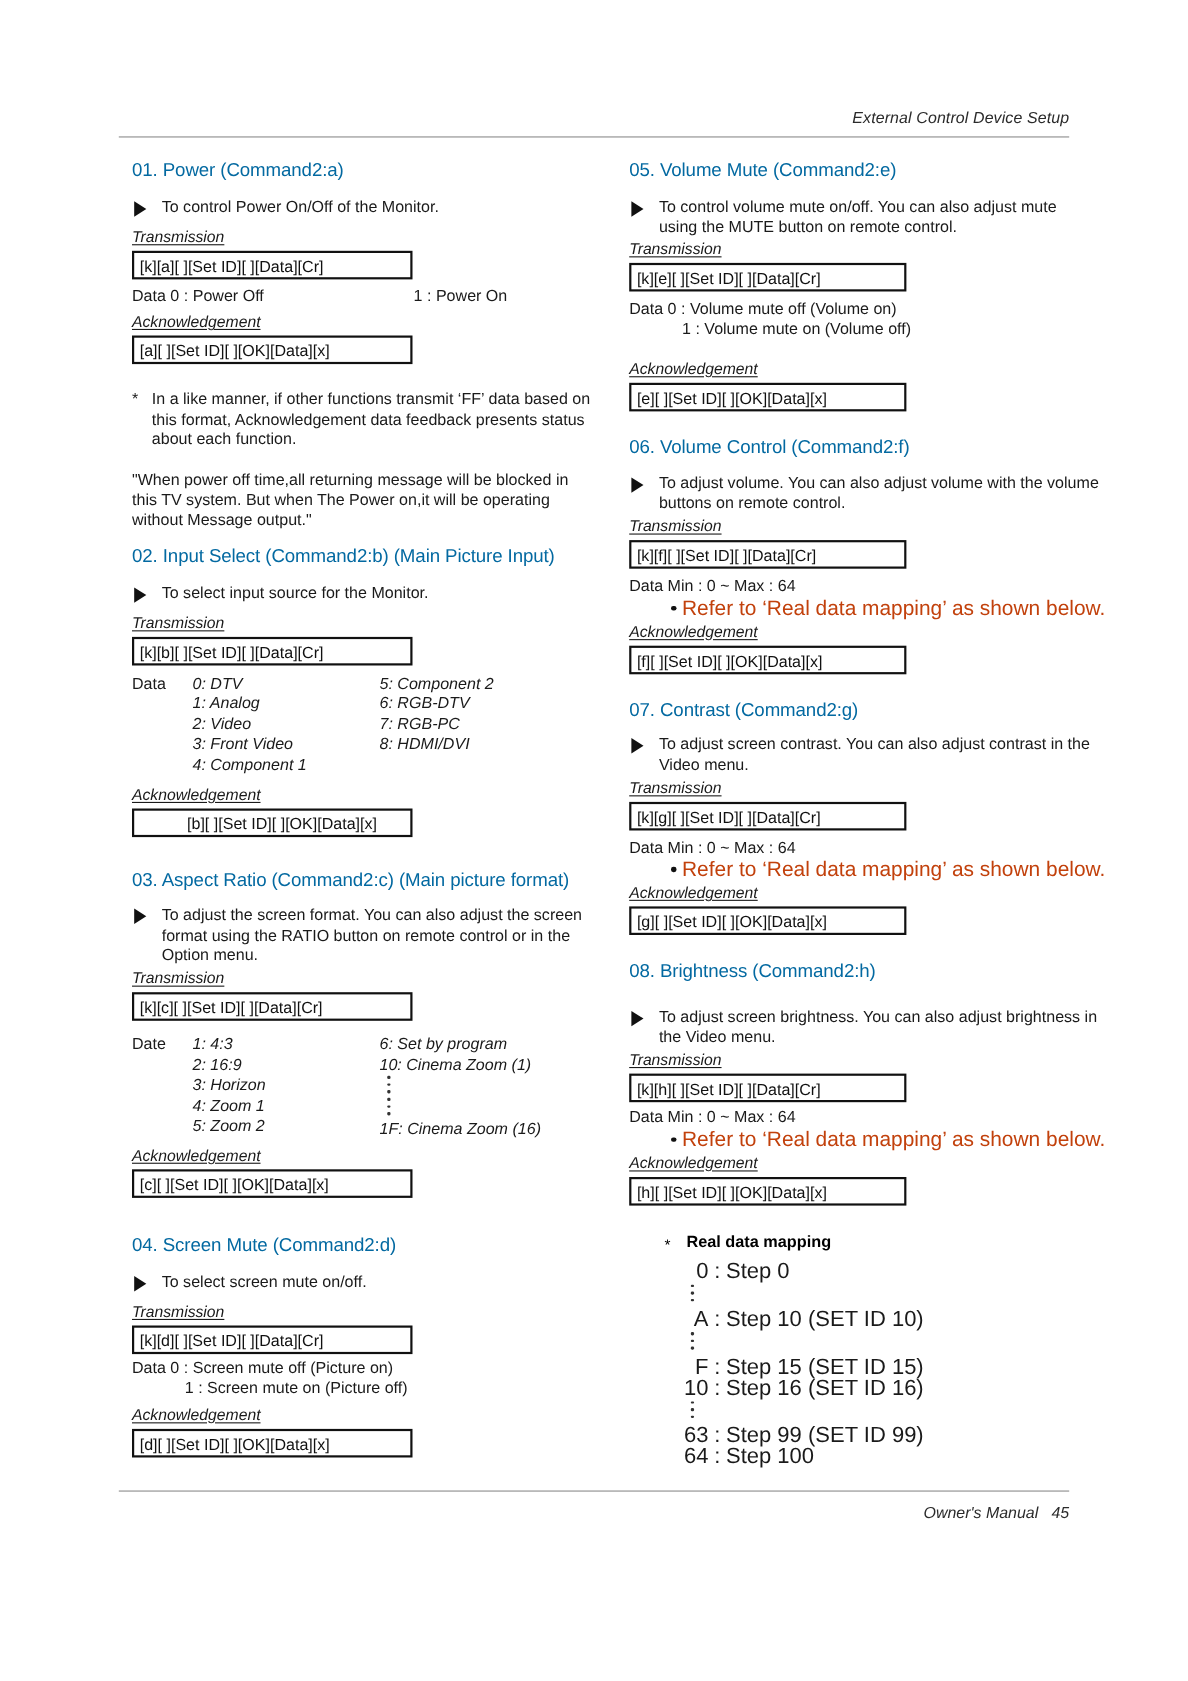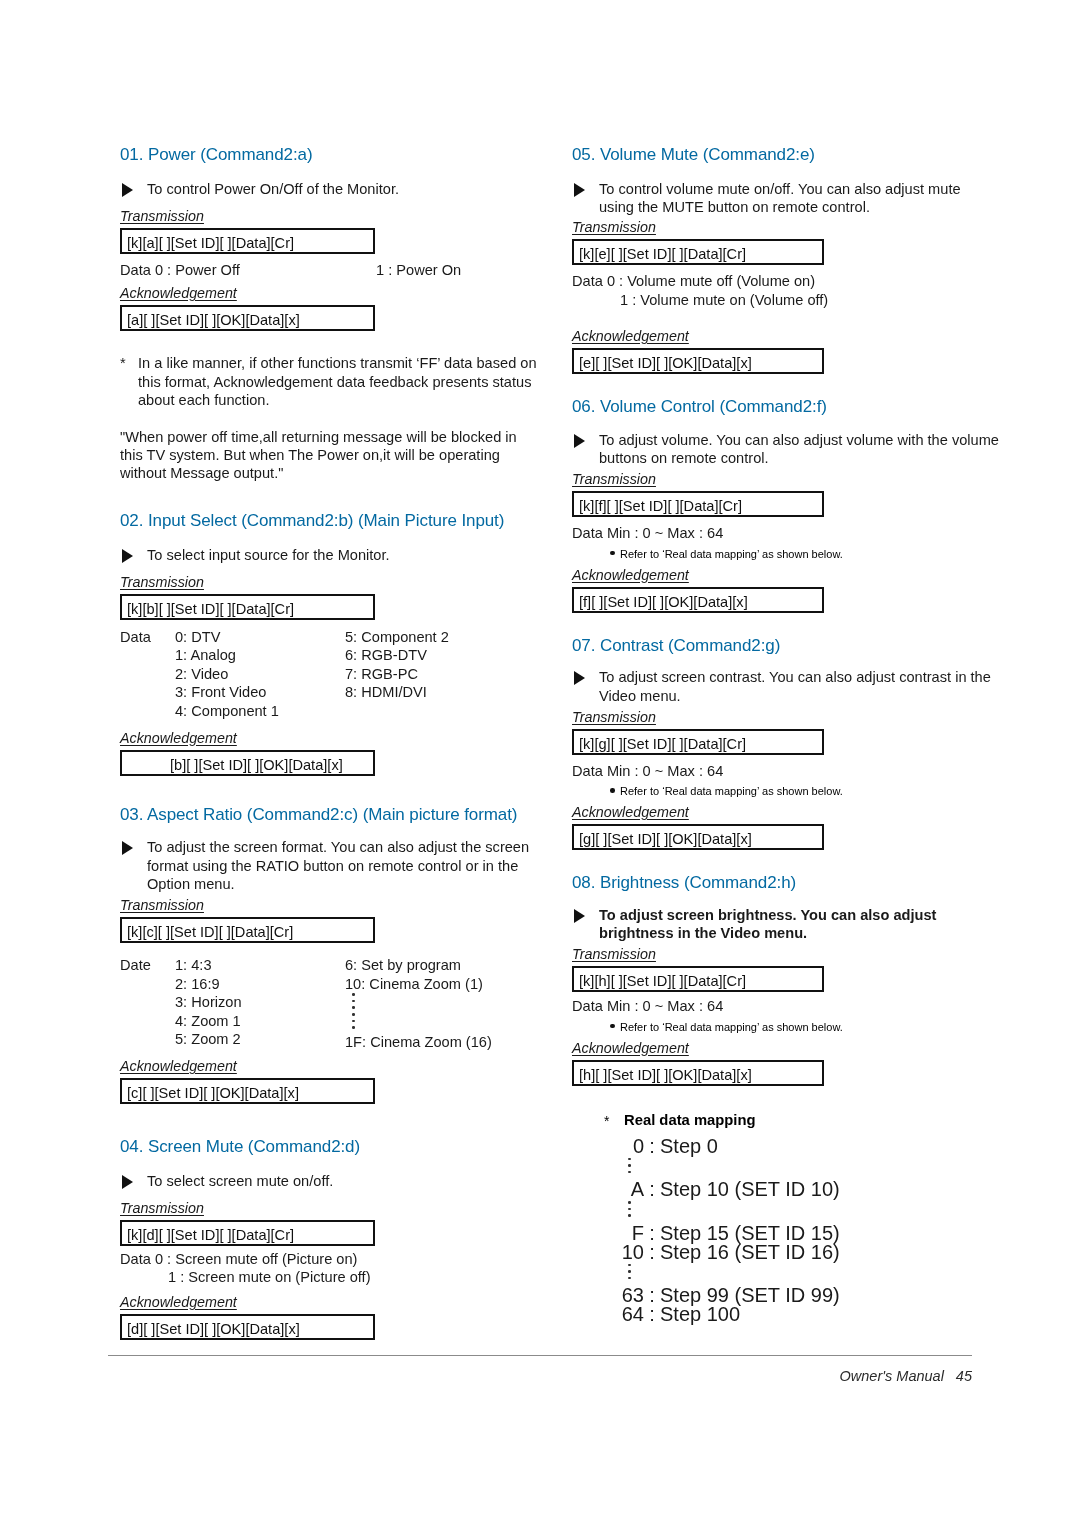--- a/index.html
+++ b/index.html
@@ -156,21 +156,21 @@
   .datagrid .dg-c1 {
     position: absolute;
     left: 55px; top: 0;
     white-space: nowrap;
   }
   .datagrid .dg-c2 {
     position: absolute;
     left: 225px; top: 0;
     white-space: nowrap;
   }
-  .dg-line { white-space: nowrap; }
+  .dg-line { white-space: nowrap; font-style: italic; }
 
   .vdots {
     display: block;
     width: 3px;
     margin-left: 7px;
     line-height: 0;
   }
   .vdots i {
     display: block;
     width: 2.5px;
@@ -190,23 +190,23 @@
   .note .star {
     position: absolute;
     left: 0; top: 0;
   }
   .plain {
     font-size: 14.6px;
     line-height: 18.4px;
     color: #1a1a1a;
   }
   .refline {
-    font-size: 11px;
+    font-size: 19px;
     line-height: 18px;
-    color: #000000;
+    color: #c2410c;
     padding-left: 48px;
     position: relative;
     white-space: nowrap;
   }
   .refline .dot {
     position: absolute;
     left: 38px;
     top: 6px;
     width: 4.5px; height: 4.5px;
     background: #111;
@@ -255,20 +255,24 @@
     background: #333;
     margin-bottom: 4px;
     border-radius: 50%;
   }
 </style>
 </head>
 <body>
 
 <div class="page">
 
+  <div class="header">
+    <div class="header-title">External Control Device Setup</div>
+    <div class="header-rule"></div>
+  </div>
 
   <div class="col col-left">
 
     <div>
       <div class="sec-title">01. Power (Command2:a)</div>
       <div class="desc" style="margin-top:15px;">
         <span class="tri"></span>
         <span>To control Power On/Off of the Monitor.</span>
       </div>
       <div style="margin-top:9px;"><span class="label-ul">Transmission</span></div>
@@ -280,21 +284,21 @@
       <div style="margin-top:5px;"><span class="label-ul">Acknowledgement</span></div>
       <div class="cmdbox w-left" style="margin-top:3px;">[a][  ][Set ID][  ][OK][Data][x]</div>
 
       <div class="note" style="margin-top:23px; width:400px;">
         <span class="star">*</span>
         <span>In a like manner, if other functions transmit ‘FF’ data based on this format, Acknowledgement data feedback presents status about each function.</span>
       </div>
       <div class="plain" style="margin-top:18px; width:400px;">"When power off time,all returning message will be blocked in this TV system. But when The Power on,it will be operating without Message output."</div>
     </div>
 
-    <div style="margin-top:29px;">
+    <div style="margin-top:14px;">
       <div class="sec-title">02. Input Select (Command2:b) (Main Picture Input)</div>
       <div class="desc" style="margin-top:15px;">
         <span class="tri"></span>
         <span>To select input source for the Monitor.</span>
       </div>
       <div style="margin-top:9px;"><span class="label-ul">Transmission</span></div>
       <div class="cmdbox w-left" style="margin-top:3px;">[k][b][  ][Set ID][  ][Data][Cr]</div>
 
       <div class="datagrid" style="margin-top:8px; height:95px;">
         <div class="dg-label">Data</div>
@@ -415,21 +419,21 @@
       <div class="refline" style="margin-top:2px;">
         <span class="dot"></span>
         <span>Refer to ‘Real data mapping’ as shown below.</span>
       </div>
       <div style="margin-top:3px;"><span class="label-ul">Acknowledgement</span></div>
       <div class="cmdbox w-right" style="margin-top:3px;">[g][  ][Set ID][  ][OK][Data][x]</div>
     </div>
 
     <div style="margin-top:24px;">
       <div class="sec-title">08. Brightness (Command2:h)</div>
-      <div class="desc" style="margin-top:13px; width:400px;font-weight:bold;">
+      <div class="desc" style="margin-top:23px; width:400px;">
         <span class="tri"></span>
         <span>To adjust screen brightness. You can also adjust brightness in the Video menu.</span>
       </div>
       <div style="margin-top:3px;"><span class="label-ul">Transmission</span></div>
       <div class="cmdbox w-right" style="margin-top:3px;">[k][h][  ][Set ID][  ][Data][Cr]</div>
       <div class="datarow" style="margin-top:5px;">Data   Min : 0 ~ Max : 64</div>
       <div class="refline" style="margin-top:2px;">
         <span class="dot"></span>
         <span>Refer to ‘Real data mapping’ as shown below.</span>
       </div>

